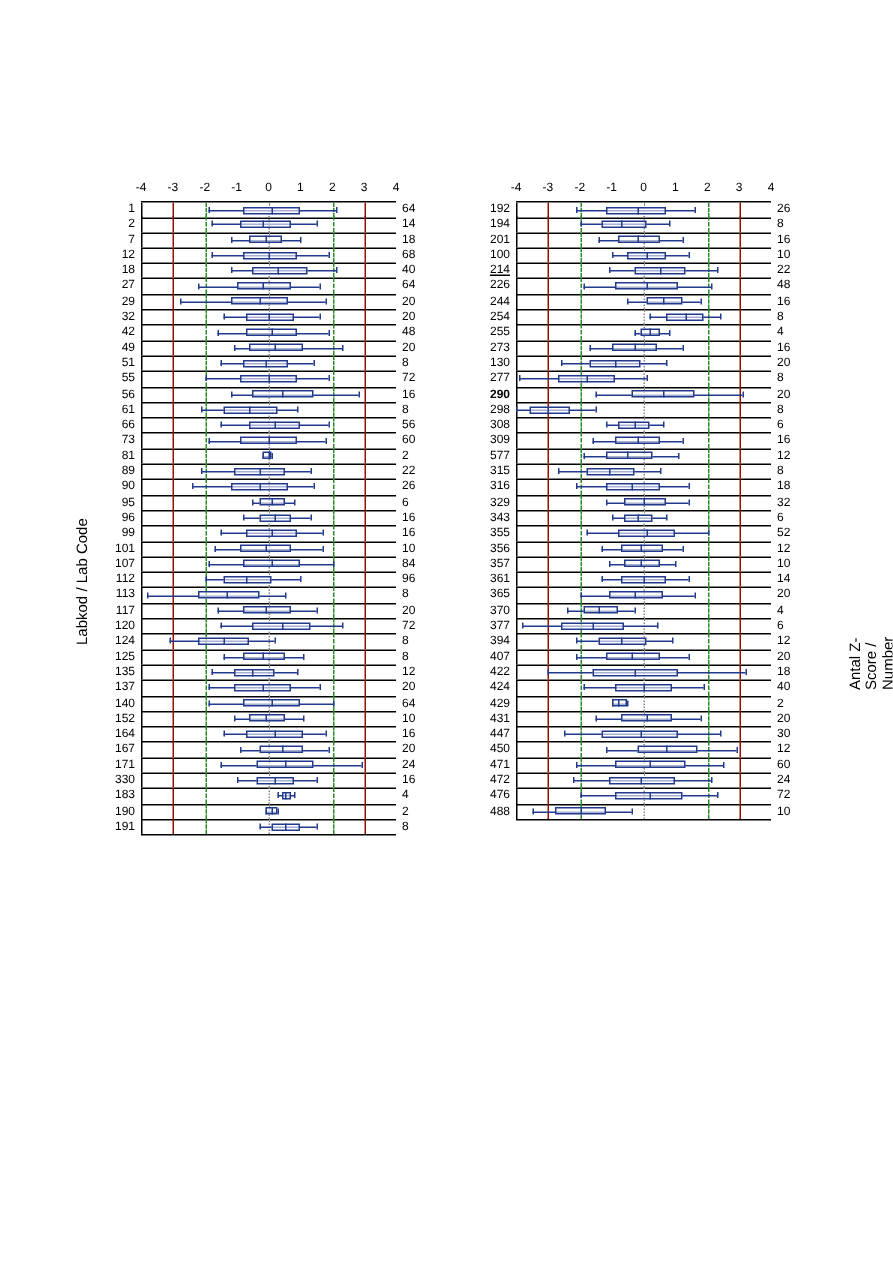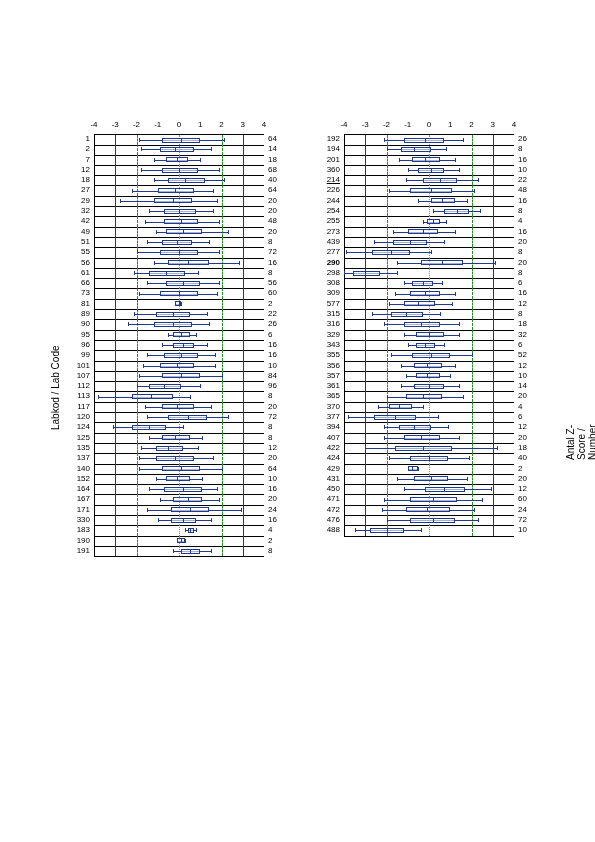--- a/index.html
+++ b/index.html
@@ -800,21 +800,21 @@
             <div class="vline dot" style="left: 85px;"></div>
             <div class="wh" style="left: 55.25px; width: 55.25px; top: 5.15px;"></div>
             <div class="cap" style="left: 55.25px; top: 3.15px; height: 4px;"></div>
             <div class="cap" style="left: 110.5px; top: 3.15px; height: 4px;"></div>
             <div class="box" style="left: 68px; width: 27.625px; top: 2.65px; height: 5px;"></div>
             <div class="med" style="left: 80.75px; top: 2.65px; height: 5px;"></div>
           </div>
           <div class="cnt" style="left: 208px; width: 28px;">16</div>
         </div>
         <div class="row">
-          <div class="lab" style="left: 0px; width: 30px;">360</div>
+          <div class="lab" style="left: 0px; width: 30px;">100</div>
           <div class="plot" style="left: 34px; width: 170px;">
             <div class="vline solid" style="left: 0px;"></div>
             <div class="vline red" style="left: 21.25px;"></div>
             <div class="vline red" style="left: 148.75px;"></div>
             <div class="vline dash" style="left: 42.5px;"></div>
             <div class="vline dash" style="left: 127.5px;"></div>
             <div class="vline dot" style="left: 85px;"></div>
             <div class="wh" style="left: 63.75px; width: 51px; top: 5.15px;"></div>
             <div class="cap" style="left: 63.75px; top: 3.15px; height: 4px;"></div>
             <div class="cap" style="left: 114.75px; top: 3.15px; height: 4px;"></div>
@@ -919,21 +919,21 @@
             <div class="vline dot" style="left: 85px;"></div>
             <div class="wh" style="left: 48.875px; width: 61.625px; top: 5.15px;"></div>
             <div class="cap" style="left: 48.875px; top: 3.15px; height: 4px;"></div>
             <div class="cap" style="left: 110.5px; top: 3.15px; height: 4px;"></div>
             <div class="box" style="left: 63.75px; width: 29.75px; top: 2.65px; height: 5px;"></div>
             <div class="med" style="left: 78.625px; top: 2.65px; height: 5px;"></div>
           </div>
           <div class="cnt" style="left: 208px; width: 28px;">16</div>
         </div>
         <div class="row">
-          <div class="lab" style="left: 0px; width: 30px;">439</div>
+          <div class="lab" style="left: 0px; width: 30px;">130</div>
           <div class="plot" style="left: 34px; width: 170px;">
             <div class="vline solid" style="left: 0px;"></div>
             <div class="vline red" style="left: 21.25px;"></div>
             <div class="vline red" style="left: 148.75px;"></div>
             <div class="vline dash" style="left: 42.5px;"></div>
             <div class="vline dash" style="left: 127.5px;"></div>
             <div class="vline dot" style="left: 85px;"></div>
             <div class="wh" style="left: 29.75px; width: 70.125px; top: 5.15px;"></div>
             <div class="cap" style="left: 29.75px; top: 3.15px; height: 4px;"></div>
             <div class="cap" style="left: 99.875px; top: 3.15px; height: 4px;"></div>
@@ -1327,20 +1327,37 @@
             <div class="vline dot" style="left: 85px;"></div>
             <div class="wh" style="left: 53.125px; width: 70.125px; top: 5.15px;"></div>
             <div class="cap" style="left: 53.125px; top: 3.15px; height: 4px;"></div>
             <div class="cap" style="left: 123.25px; top: 3.15px; height: 4px;"></div>
             <div class="box" style="left: 70.125px; width: 34px; top: 2.65px; height: 5px;"></div>
             <div class="med" style="left: 87.125px; top: 2.65px; height: 5px;"></div>
           </div>
           <div class="cnt" style="left: 208px; width: 28px;">20</div>
         </div>
         <div class="row">
+          <div class="lab" style="left: 0px; width: 30px;">447</div>
+          <div class="plot" style="left: 34px; width: 170px;">
+            <div class="vline solid" style="left: 0px;"></div>
+            <div class="vline red" style="left: 21.25px;"></div>
+            <div class="vline red" style="left: 148.75px;"></div>
+            <div class="vline dash" style="left: 42.5px;"></div>
+            <div class="vline dash" style="left: 127.5px;"></div>
+            <div class="vline dot" style="left: 85px;"></div>
+            <div class="wh" style="left: 31.875px; width: 104.125px; top: 5.15px;"></div>
+            <div class="cap" style="left: 31.875px; top: 3.15px; height: 4px;"></div>
+            <div class="cap" style="left: 136px; top: 3.15px; height: 4px;"></div>
+            <div class="box" style="left: 57.375px; width: 51px; top: 2.65px; height: 5px;"></div>
+            <div class="med" style="left: 82.875px; top: 2.65px; height: 5px;"></div>
+          </div>
+          <div class="cnt" style="left: 208px; width: 28px;">30</div>
+        </div>
+        <div class="row">
           <div class="lab" style="left: 0px; width: 30px;">450</div>
           <div class="plot" style="left: 34px; width: 170px;">
             <div class="vline solid" style="left: 0px;"></div>
             <div class="vline red" style="left: 21.25px;"></div>
             <div class="vline red" style="left: 148.75px;"></div>
             <div class="vline dash" style="left: 42.5px;"></div>
             <div class="vline dash" style="left: 127.5px;"></div>
             <div class="vline dot" style="left: 85px;"></div>
             <div class="wh" style="left: 59.5px; width: 87.125px; top: 5.15px;"></div>
             <div class="cap" style="left: 59.5px; top: 3.15px; height: 4px;"></div>

